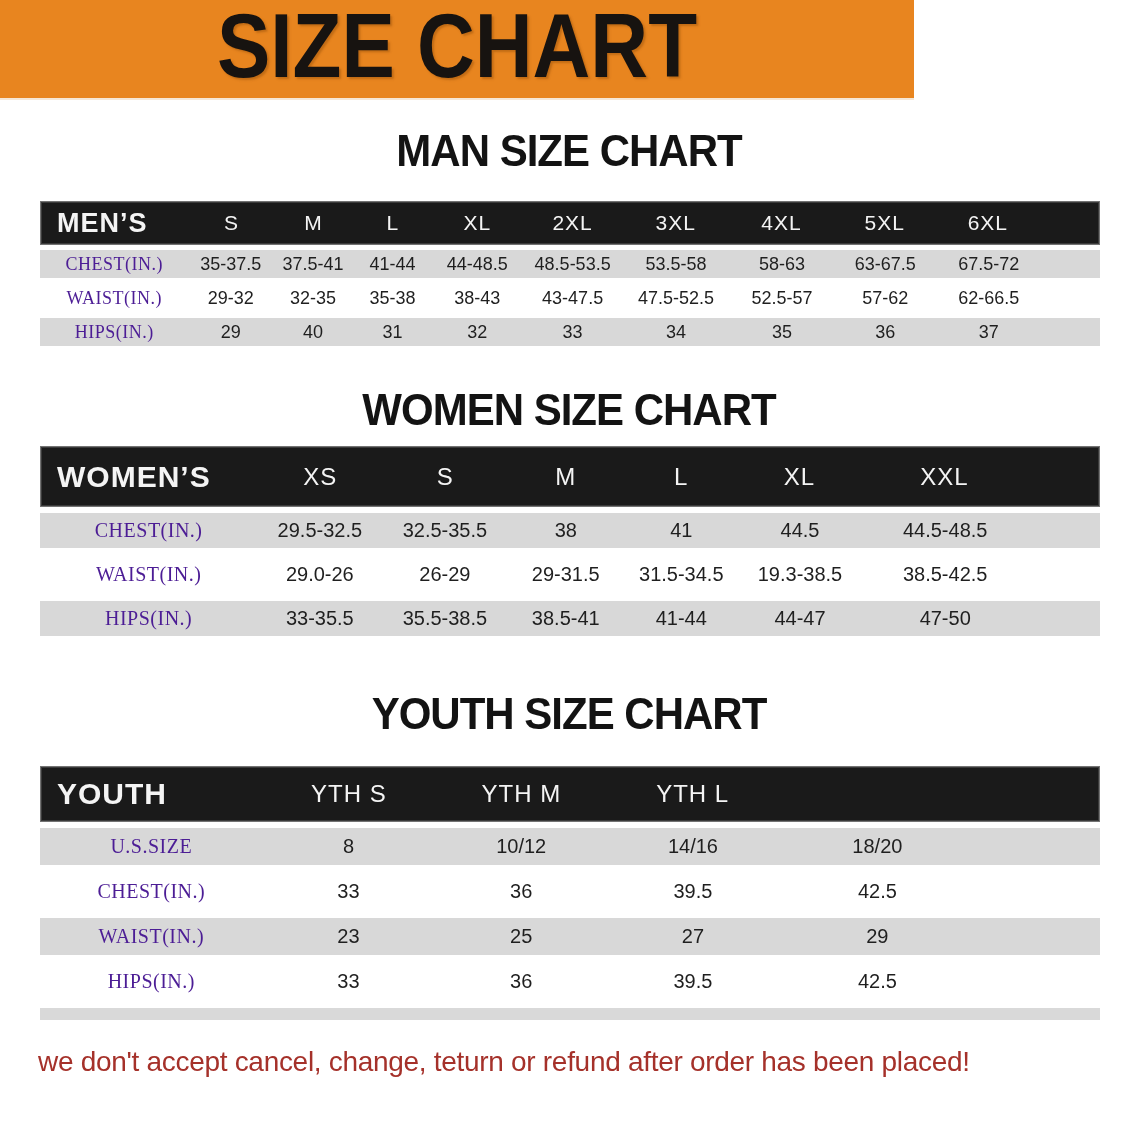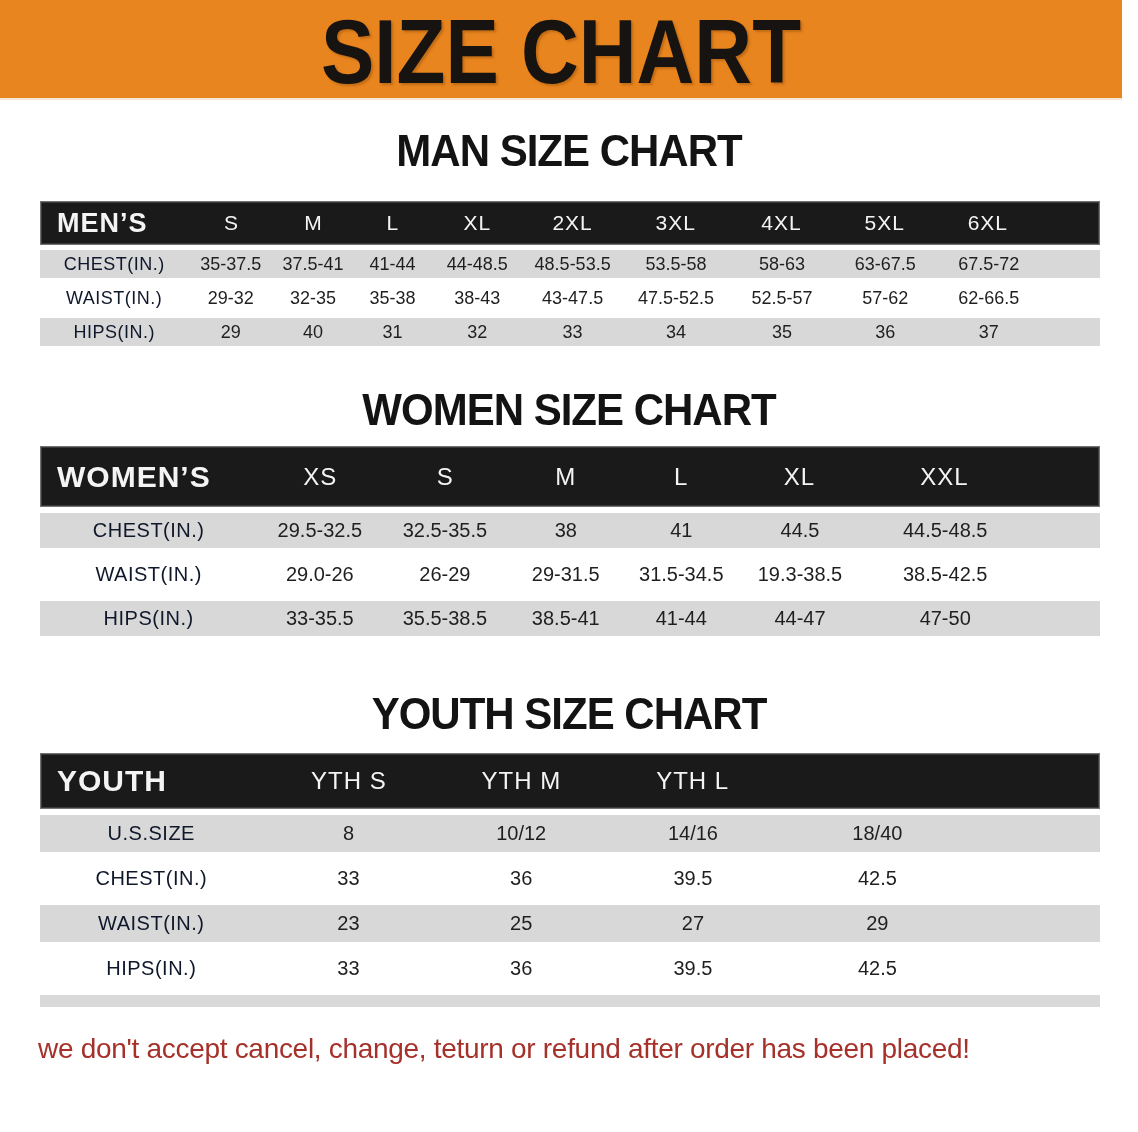--- a/index.html
+++ b/index.html
@@ -7,26 +7,26 @@
   body {
     width: 1138px;
     height: 1132px;
     background: #ffffff;
     font-family: "Liberation Sans", sans-serif;
     overflow: hidden;
   }
 
   
   .banner {
-    width: 1122px;
+    width: 914px;
     height: 100px;
     background: #E8851F;
     border-bottom: 2px solid #f6e7d5;
     display: flex;
-    align-items: flex-end;
+    align-items: flex-start;
     justify-content: center;
     overflow: hidden;
   }
   .banner-title {
     font-size: 80px;
     font-weight: bold;
     letter-spacing: 0px;
     color: #171310;
     transform: scaleY(1.14);
     text-shadow: 2px 2px 2px rgba(120,60,0,0.35);
@@ -47,21 +47,21 @@
   #women-heading { margin-top: 40px; }
   #youth-heading { margin-top: 54px; }
 
   
   .size-table {
     width: 1060px;
     margin-left: 40px;
   }
   .men-table   { margin-top: 26px; }
   .women-table { margin-top: 12px; }
-  .youth-table { margin-top: 15px; }
+  .youth-table { margin-top: 28px; }
 
   .row { display: flex; align-items: center; width: 100%; }
 
   .header-row {
     background: #1a1a1a;
     border: 1px solid #737373;
     box-shadow: inset 0 0 0 1px #3a3a3a;
   }
   .header-row .cell { color: #f4f4f4; }
   .corner-label {
@@ -75,21 +75,21 @@
 
   .body-row.shaded   { background: #D8D8D8; }
   .body-row.unshaded { background: #ffffff; }
 
   .cell {
     text-align: center;
     color: #1f1f1f;
     white-space: nowrap;
     overflow: visible;
   }
-  .row-label { color: #0f172a; letter-spacing: 0.5px; }
+  .row-label { color: #4c1d95; letter-spacing: 0.5px; font-family: Liberation Serif, serif; }
 
   
   .men-table .header-row { height: 44px; margin-bottom: 5px; }
   .men-table .body-row   { height: 28px; margin-bottom: 6px; }
   .men-table .corner-label { font-size: 27px; }
   .men-table .col-header   { font-size: 21px; }
   .men-table .row-label    { font-size: 18px; }
   .men-table .value-cell   { font-size: 18px; }
   .men-table .row > *:nth-child(1)  { width: 14%; }
   .men-table .row > *:nth-child(2)  { width: 8%; }
@@ -265,21 +265,21 @@
       <div class="cell col-header">YTH S</div>
       <div class="cell col-header">YTH M</div>
       <div class="cell col-header">YTH L</div>
       <div class="cell spacer"></div>
     </div>
     <div class="row body-row shaded">
       <div class="cell row-label">U.S.SIZE</div>
       <div class="cell value-cell">8</div>
       <div class="cell value-cell">10/12</div>
       <div class="cell value-cell">14/16</div>
-      <div class="cell value-cell">18/40</div>
+      <div class="cell value-cell">18/20</div>
       <div class="cell spacer"></div>
     </div>
     <div class="row body-row unshaded">
       <div class="cell row-label">CHEST(IN.)</div>
       <div class="cell value-cell">33</div>
       <div class="cell value-cell">36</div>
       <div class="cell value-cell">39.5</div>
       <div class="cell value-cell">42.5</div>
       <div class="cell spacer"></div>
     </div>

